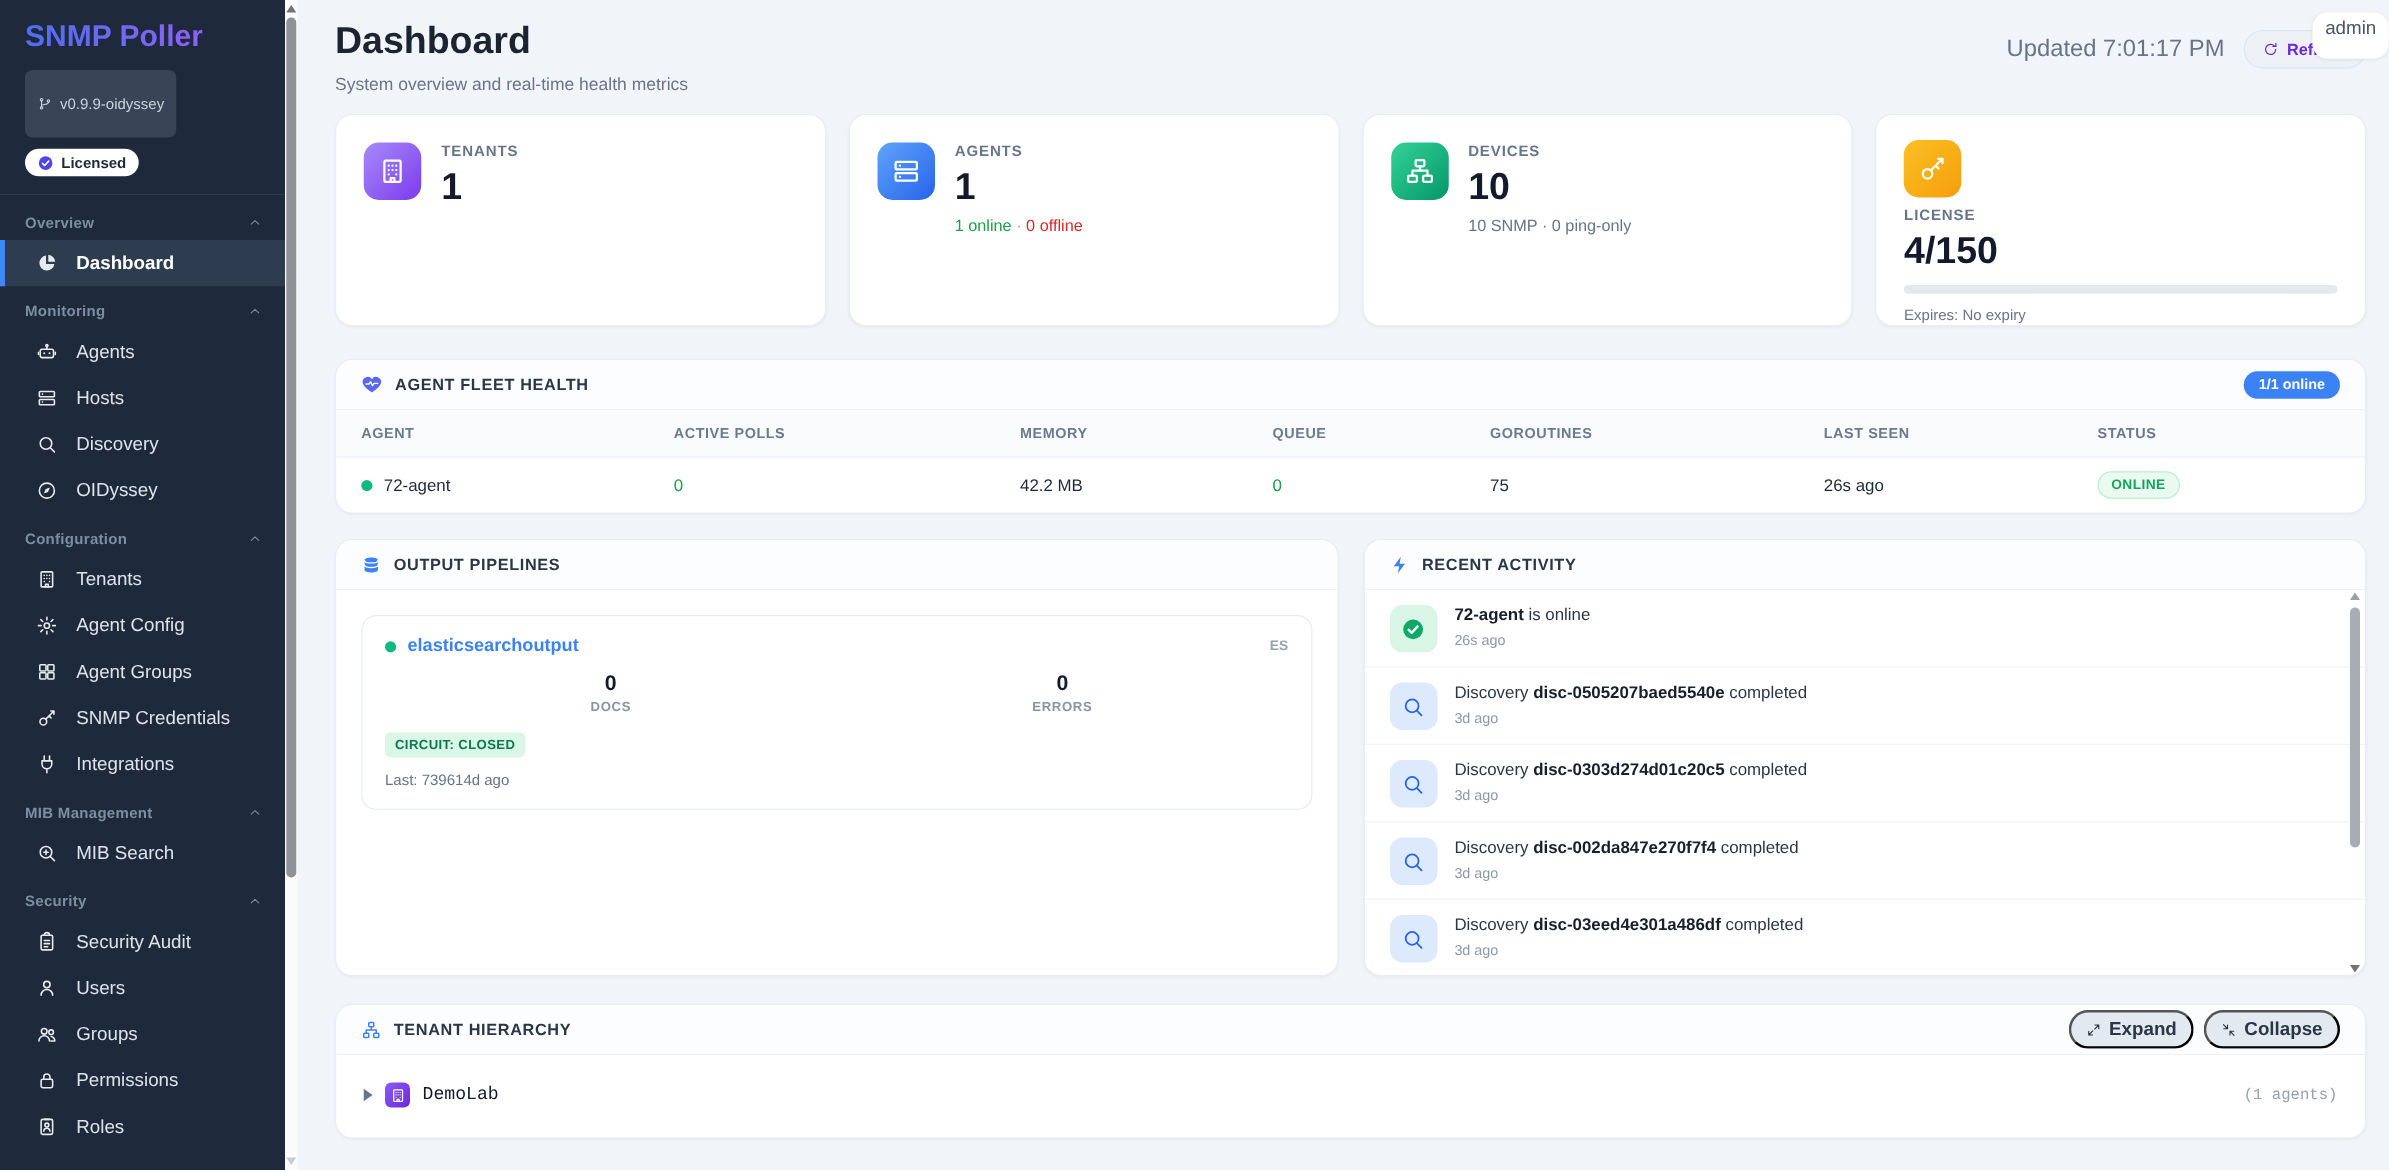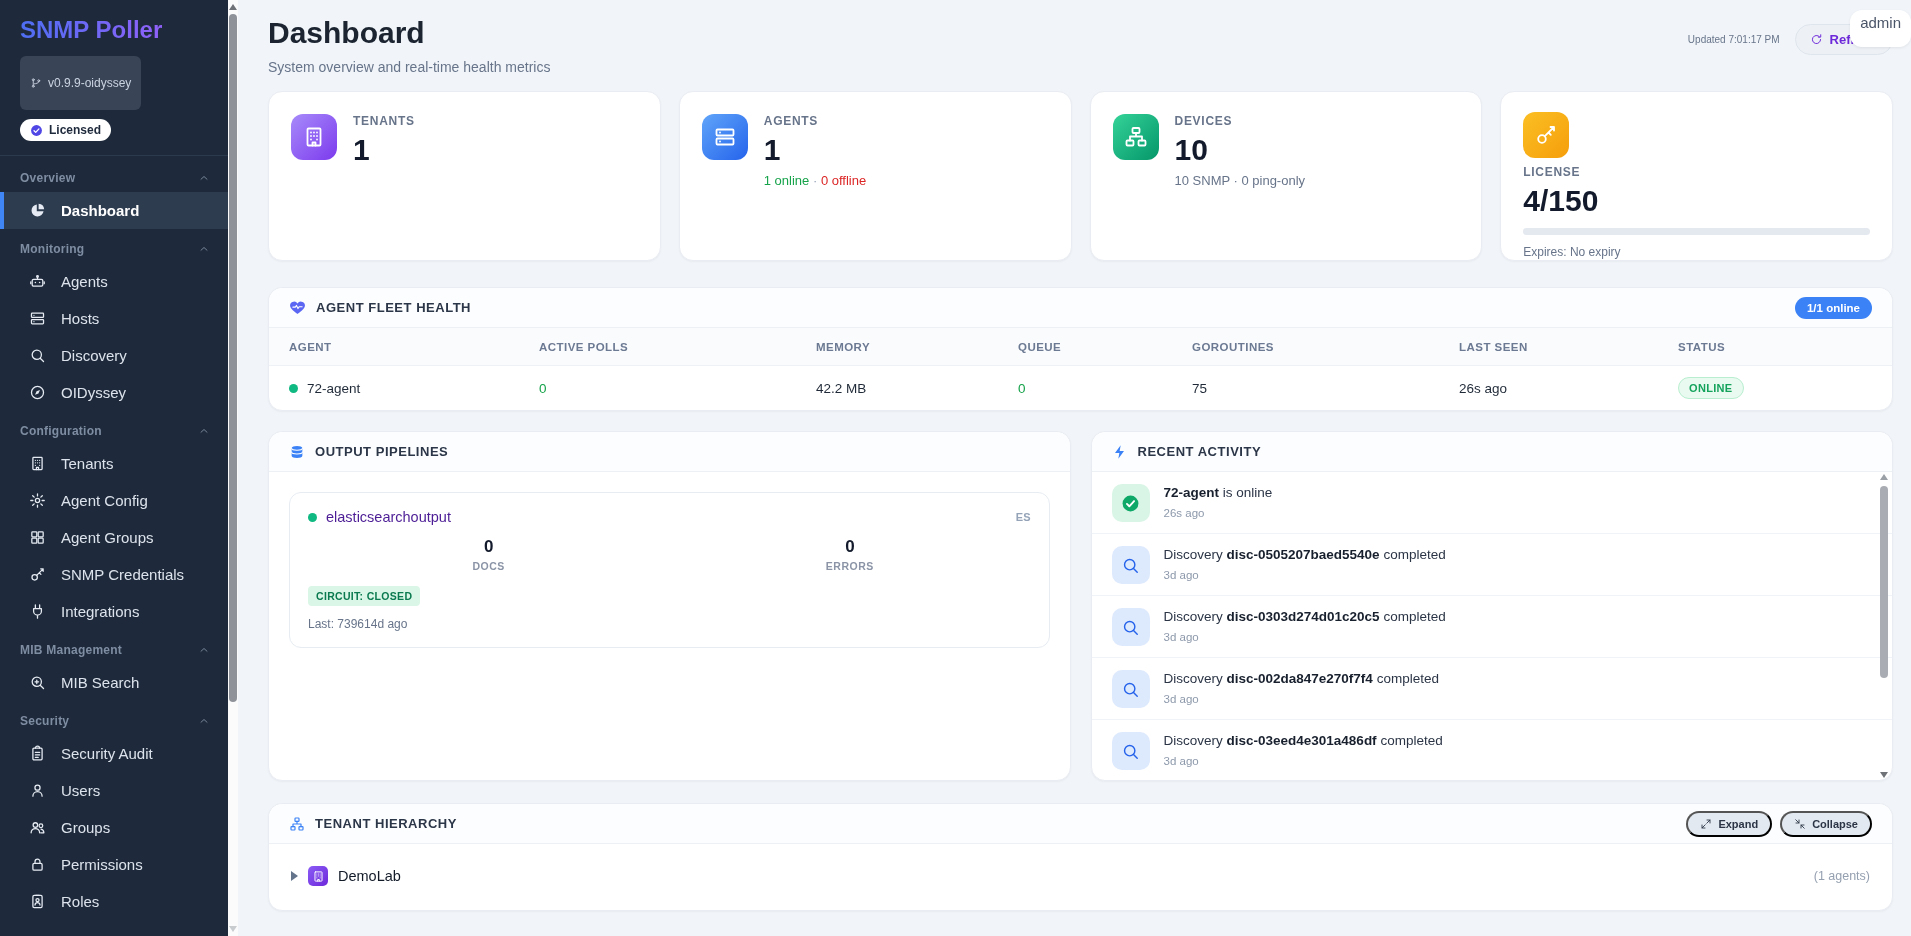--- a/index.html
+++ b/index.html
@@ -28,21 +28,21 @@
   .sb-arrow.up { top:4px; border-bottom:6px solid #6f7377; }
   .sb-arrow.down { bottom:4px; border-top:6px solid #c9cccf; }
   .sb-thumb { position:absolute; top:14px; left:1px; width:8px; height:688px; background:#8f9399; border-radius:4px; }
 
   
   .main { position:absolute; left:238px; top:0; right:0; bottom:0; padding:16px 18px 0 30px; }
   .page-header { display:flex; justify-content:space-between; align-items:flex-start; }
   .page-title { font-size:30px; font-weight:bold; color:#1b2430; }
   .page-sub { font-size:14px; color:#67748a; margin-top:9px; }
   .header-right { display:flex; align-items:center; gap:15px; margin-top:8px; }
-  .updated { font-size:10px; color:#67748a; }
+  .updated { font-size:19px; color:#67748a; }
   .btn-refresh { display:inline-flex; gap:7px; align-items:center; background:#edf1f6; border:1px solid #dfe5ec; border-radius:999px; padding:7px 14px; font-size:13px; font-weight:bold; color:#6d28d9; cursor:pointer; }
   .admin-chip { position:absolute; top:10px; right:0; background:#ffffff; padding:4px 10px 16px; font-size:15px; color:#4a5568; border-radius:12px; box-shadow:0 1px 3px rgba(0,0,0,.07); z-index:20; cursor:pointer; }
 
   .card { background:#ffffff; border:1px solid #e9edf3; border-radius:14px; box-shadow:0 1px 2px rgba(15,23,42,.04); }
 
   
   .stats { display:grid; grid-template-columns:repeat(4,1fr); gap:18px; margin-top:16px; }
   .stat-card { height:170px; padding:22px; display:flex; gap:16px; }
   .stat-icon { width:46px; height:46px; border-radius:12px; display:flex; align-items:center; justify-content:center; color:#fff; flex:none; }
   .grad-purple { background:linear-gradient(135deg,#a78bfa,#7c3aed); }
@@ -72,21 +72,21 @@
   .dot { width:9px; height:9px; border-radius:50%; background:#10b981; flex:none; }
   .badge-online { display:inline-block; background:#e9faf1; color:#15a35c; border:1px solid #b9efd0; font-size:11px; font-weight:bold; padding:4px 10px; border-radius:999px; letter-spacing:.03em; }
   .badge-count { background:#3b82f6; color:#fff; font-size:11.5px; font-weight:bold; padding:5px 12px; border-radius:999px; }
 
   
   .mid { display:grid; grid-template-columns:1fr 1fr; gap:20px; margin-top:20px; }
   .mid-card { height:350px; overflow:hidden; }
   .pipe-body { padding:20px; }
   .pipe-card { border:1px solid #e7ecf2; border-radius:12px; padding:16px 18px; }
   .pipe-top { display:flex; align-items:center; gap:9px; }
-  .pipe-name { font-size:14.5px; font-weight:normal; color:#4c1d95; }
+  .pipe-name { font-size:14.5px; font-weight:bold; color:#3b82f6; }
   .pipe-type { margin-left:auto; font-size:11px; font-weight:bold; color:#94a3b8; }
   .pipe-stats { display:flex; margin-top:12px; }
   .pipe-stat { flex:1; text-align:center; }
   .pipe-stat-val { font-size:17px; font-weight:bold; color:#121a2b; }
   .pipe-stat-label { font-size:10.5px; font-weight:bold; color:#8a94a6; letter-spacing:.05em; margin-top:3px; }
   .badge-circuit { display:inline-block; margin-top:14px; background:#d9f6e6; color:#0b7a50; font-size:10.5px; font-weight:bold; padding:4px 8px; border-radius:4px; letter-spacing:.03em; }
   .pipe-last { font-size:12px; color:#67748a; margin-top:11px; }
 
   
   .act-list { position:relative; height:310px; overflow:hidden; }
@@ -98,22 +98,22 @@
   .act-text b { color:#18202e; }
   .act-time { font-size:11.5px; color:#8d99ab; margin-top:6px; }
   .act-scroll { position:absolute; right:2px; top:2px; width:12px; height:304px; }
   .act-thumb { position:absolute; top:12px; left:2px; width:8px; height:192px; background:#a9adb3; border-radius:4px; }
   .as-arrow { position:absolute; left:2px; width:0; height:0; border-left:4px solid transparent; border-right:4px solid transparent; }
   .as-arrow.up { top:0; border-bottom:6px solid #9aa0a6; }
   .as-arrow.down { bottom:0; border-top:6px solid #6f7377; }
 
   
   .hier { margin-top:22px; height:108px; }
-  .btn-small { display:inline-flex; gap:6px; align-items:center; background:#e3e9f0; border-radius:999px; padding:5px 12px; font-size:11px; font-weight:bold; color:#2b3546; cursor:pointer; }
-  .hier-row { display:flex; align-items:center; gap:10px; padding:22px 22px; cursor:pointer; }
+  .btn-small { display:inline-flex; gap:6px; align-items:center; background:#e3e9f0; border-radius:999px; padding:5px 12px; font-size:15px; font-weight:bold; color:#2b3546; cursor:pointer; }
+  .hier-row { display:flex; align-items:center; gap:10px; padding:22px 22px; cursor:pointer;font-family:Liberation Mono, monospace; }
   .caret { width:0; height:0; border-top:5px solid transparent; border-bottom:5px solid transparent; border-left:7px solid #64748b; }
   .tenant-tile { width:20px; height:20px; border-radius:5px; background:linear-gradient(135deg,#8b5cf6,#6d28d9); color:#fff; display:flex; align-items:center; justify-content:center; }
   .tenant-name { font-size:14.5px; color:#121a28; font-weight:500; }
   .hier-meta { margin-left:auto; font-size:12.5px; color:#95a0b0; }
 
   .ic-heart { color:#5b67f2; } .ic-blue { color:#3b82f6; }
 </style>
 </head>
 <body>
 

